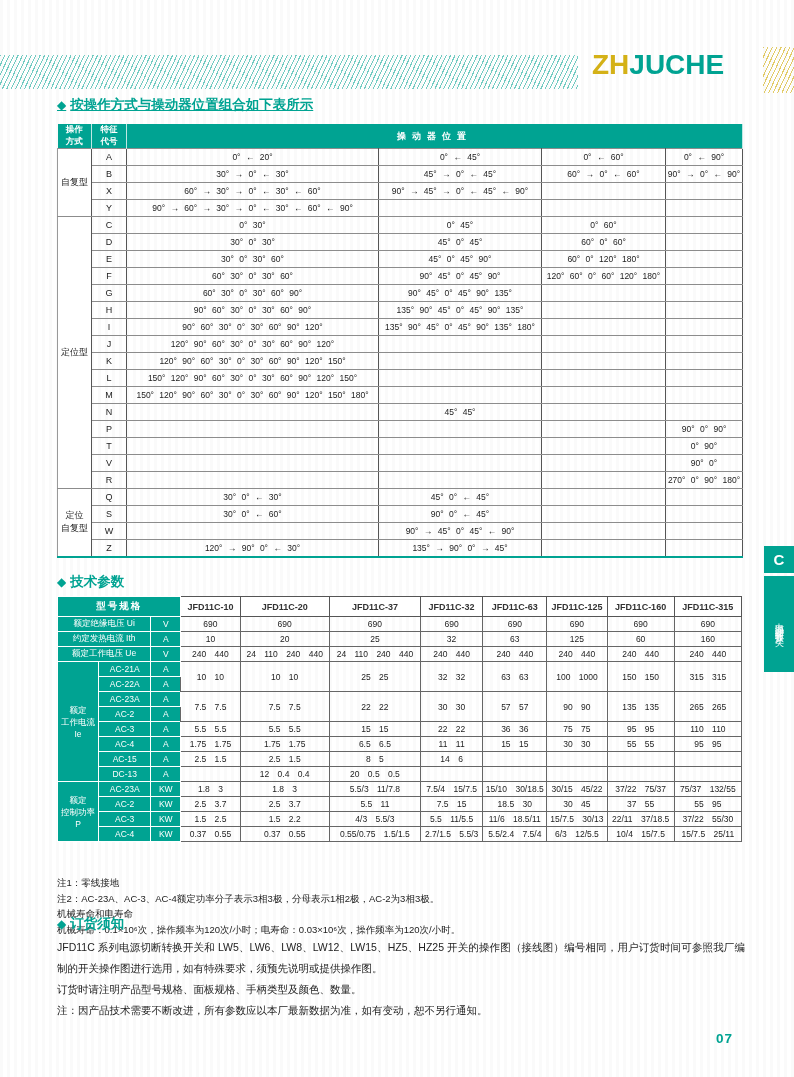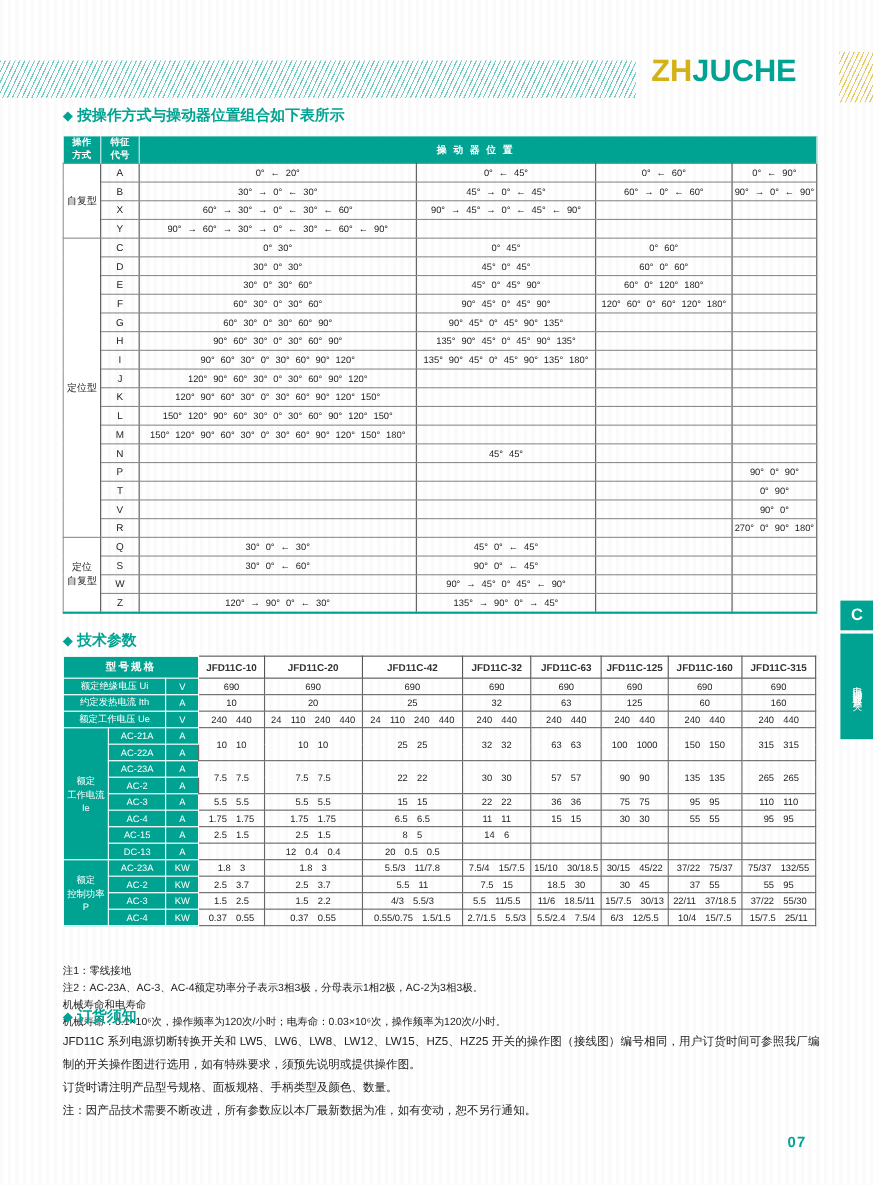--- a/index.html
+++ b/index.html
@@ -11,21 +11,21 @@
   
   .hdr-stripes{position:absolute;left:0;top:55px;width:578px;height:34px;
         background:repeating-linear-gradient(115deg,rgba(0,163,146,.55) 0 1px,transparent 1px 4px);}
   .logo{position:absolute;left:592px;top:49px;font-size:28px;font-weight:bold;letter-spacing:0;}
   .logo .zh{color:var(--gold);} .logo .ju{color:var(--teal);}
   .gold-stripes{position:absolute;left:763px;top:47px;width:31px;height:46px;
         background:repeating-linear-gradient(115deg,rgba(212,177,23,.65) 0 1px,transparent 1px 4px);}
   
   .sec-title{position:absolute;left:57px;color:var(--teal);font-weight:bold;font-size:13.5px;}
   .sec-title .dm{font-size:12px;margin-right:4px;}
-  #sec1-title{top:96px;} #sec2-title{top:573px;} #sec3-title{top:915px;}
+  #sec1-title{top:96px;text-decoration:underline;} #sec2-title{top:573px;} #sec3-title{top:915px;}
   
   #t1{position:absolute;left:57px;top:124px;width:685px;border-collapse:collapse;table-layout:fixed;
       border-bottom:2px solid var(--teal);font-size:8.5px;color:#222;}
   #t1 th{background:var(--teal);color:#fff;font-weight:bold;height:24px;
          border-right:1px solid rgba(255,255,255,.75);white-space:pre-line;font-size:8.5px;vertical-align:middle;}
   #t1 th.pos-h{letter-spacing:6px;font-size:9px;}
   #t1 td{border:1px solid #8c8c8c;border-left:1px solid #555;border-right:1px solid #555;
          height:17px;text-align:center;vertical-align:middle;word-spacing:3px;white-space:nowrap;overflow:hidden;}
   #t1 td.group-cell{font-size:9px;white-space:pre-line;word-spacing:0;background:#fff;border-left:1px solid #999;}
   #t1 td.code-cell{font-size:9px;word-spacing:0;}
@@ -268,21 +268,21 @@
         <col style="width:64px">
         <col style="width:60px">
         <col style="width:67px">
         <col style="width:67px">
       </colgroup>
     <tbody>
         <tr>
           <th class="teal model-h" colspan="3">型号规格</th>
           <th class="model">JFD11C-10</th>
           <th class="model">JFD11C-20</th>
-          <th class="model">JFD11C-42</th>
+          <th class="model">JFD11C-37</th>
           <th class="model">JFD11C-32</th>
           <th class="model">JFD11C-63</th>
           <th class="model">JFD11C-125</th>
           <th class="model">JFD11C-160</th>
           <th class="model">JFD11C-315</th>
         </tr>
         <tr>
           <td class="teal" colspan="2">额定绝缘电压 Ui</td>
           <td class="teal">V</td>
           <td class="val">690</td>

